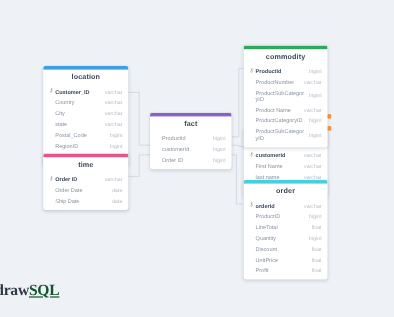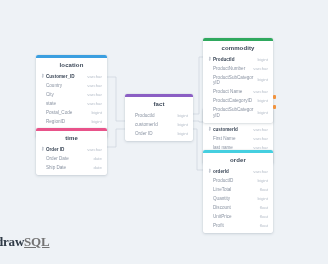--- a/index.html
+++ b/index.html
@@ -86,21 +86,21 @@
   #watermark {
     position: absolute;
     left: -4px; bottom: 14px;
     font-family: "Liberation Serif", serif;
     font-size: 13px;
     font-weight: bold;
     letter-spacing: -.2px;
     white-space: nowrap;
   }
   #watermark .w-draw { color: #2f3a46; }
-  #watermark .w-sql  { color: #737373; text-decoration: underline; }
+  #watermark .w-sql  { color: #14532d; text-decoration: underline; }
 </style>
 </head>
 <body>
 
 <div id="canvas">
 
   <svg id="links" viewBox="0 0 328 264" preserveAspectRatio="none">
     <g fill="none" stroke="#ccd4dc" stroke-width="0.7">
 
       <path d="M107,77 L116,77 L116,121 L125,121"></path>

